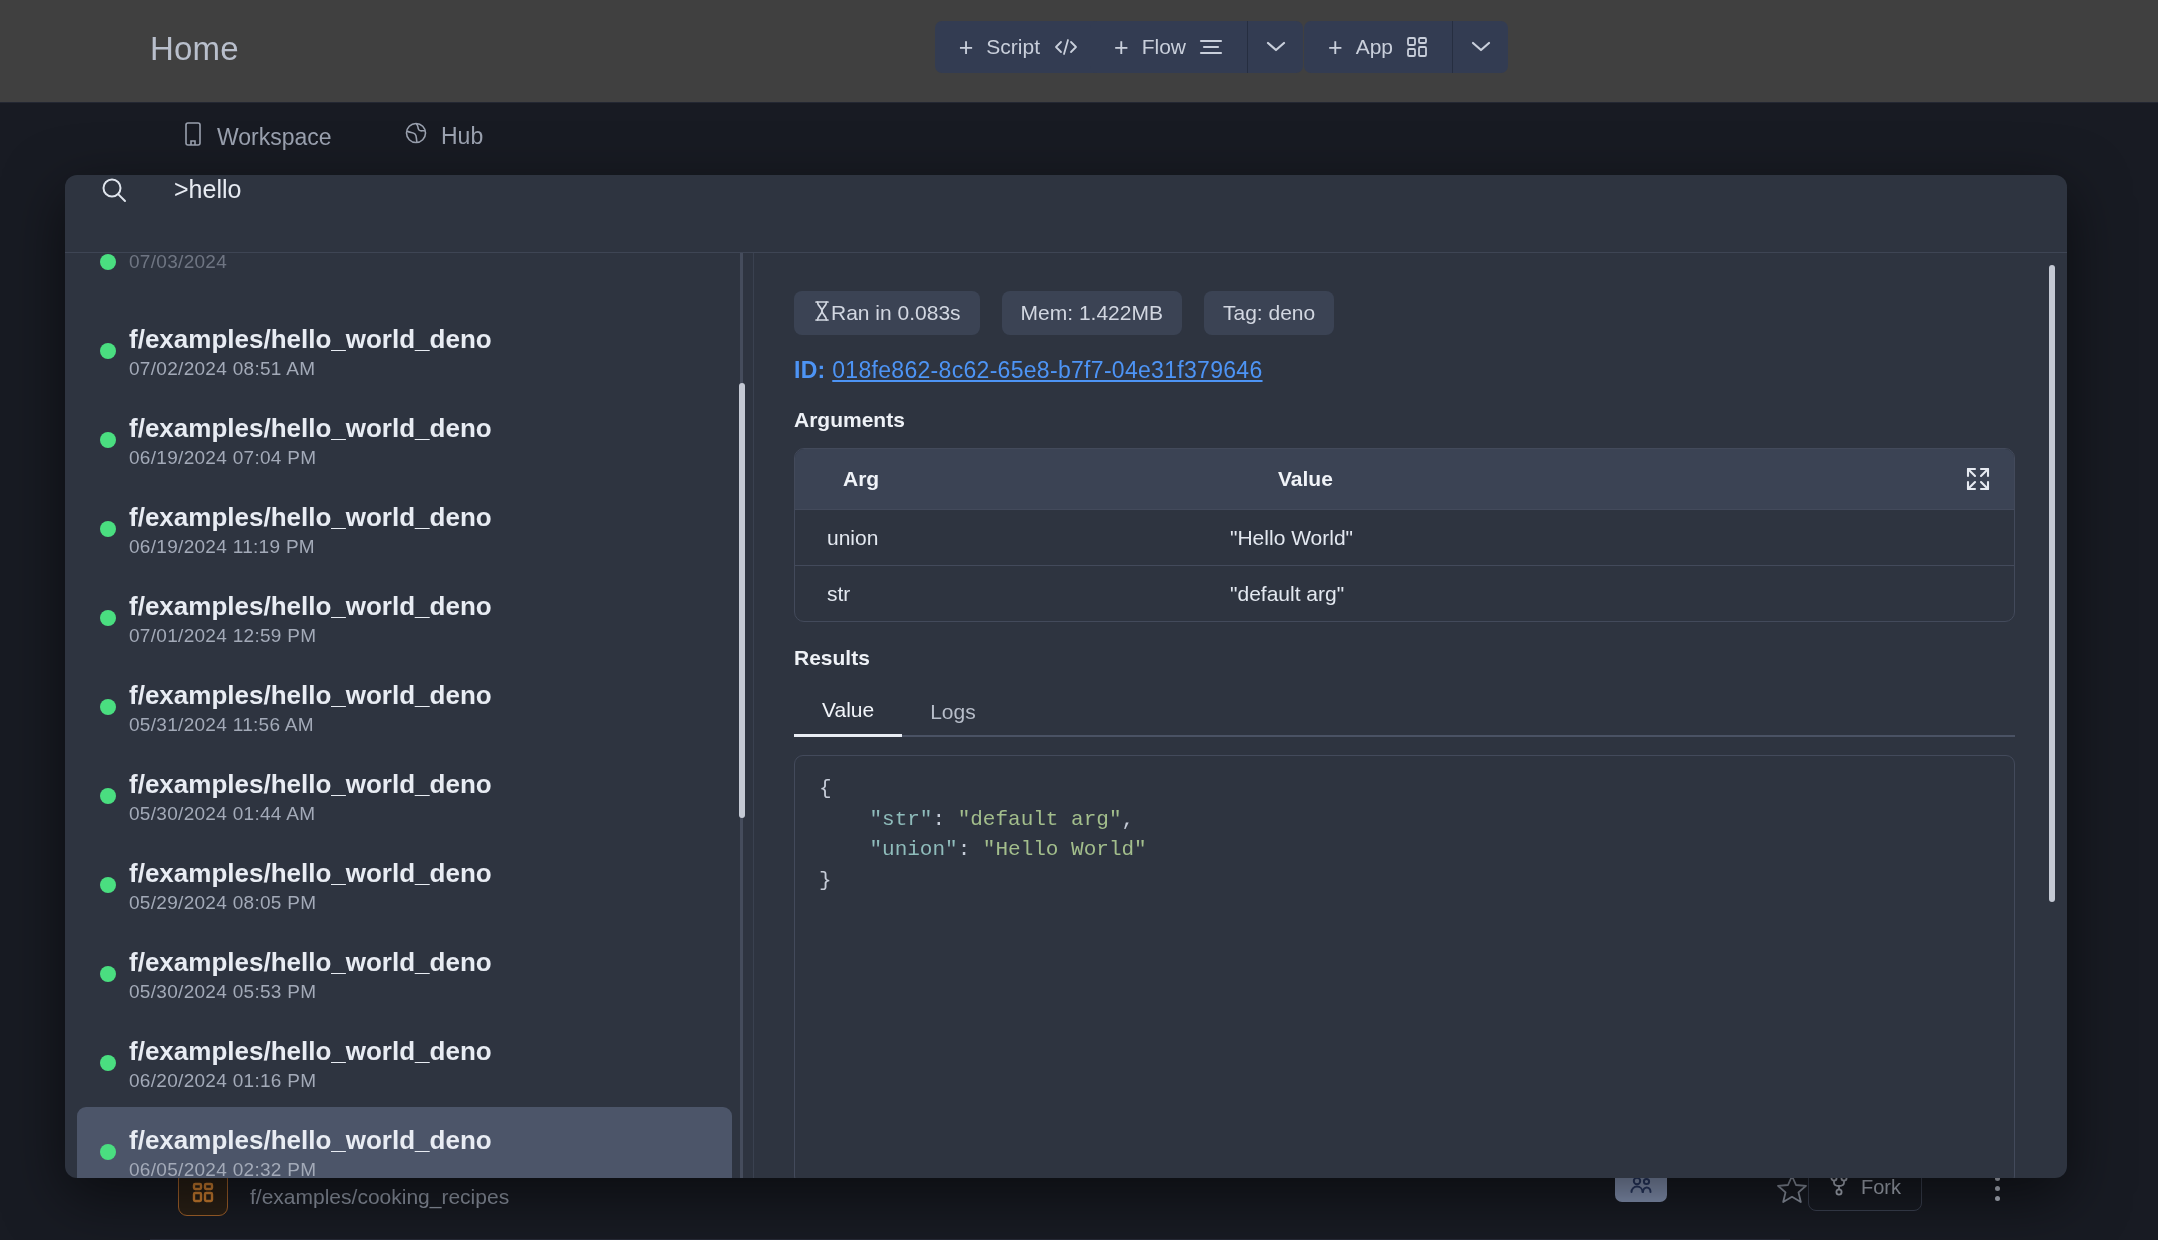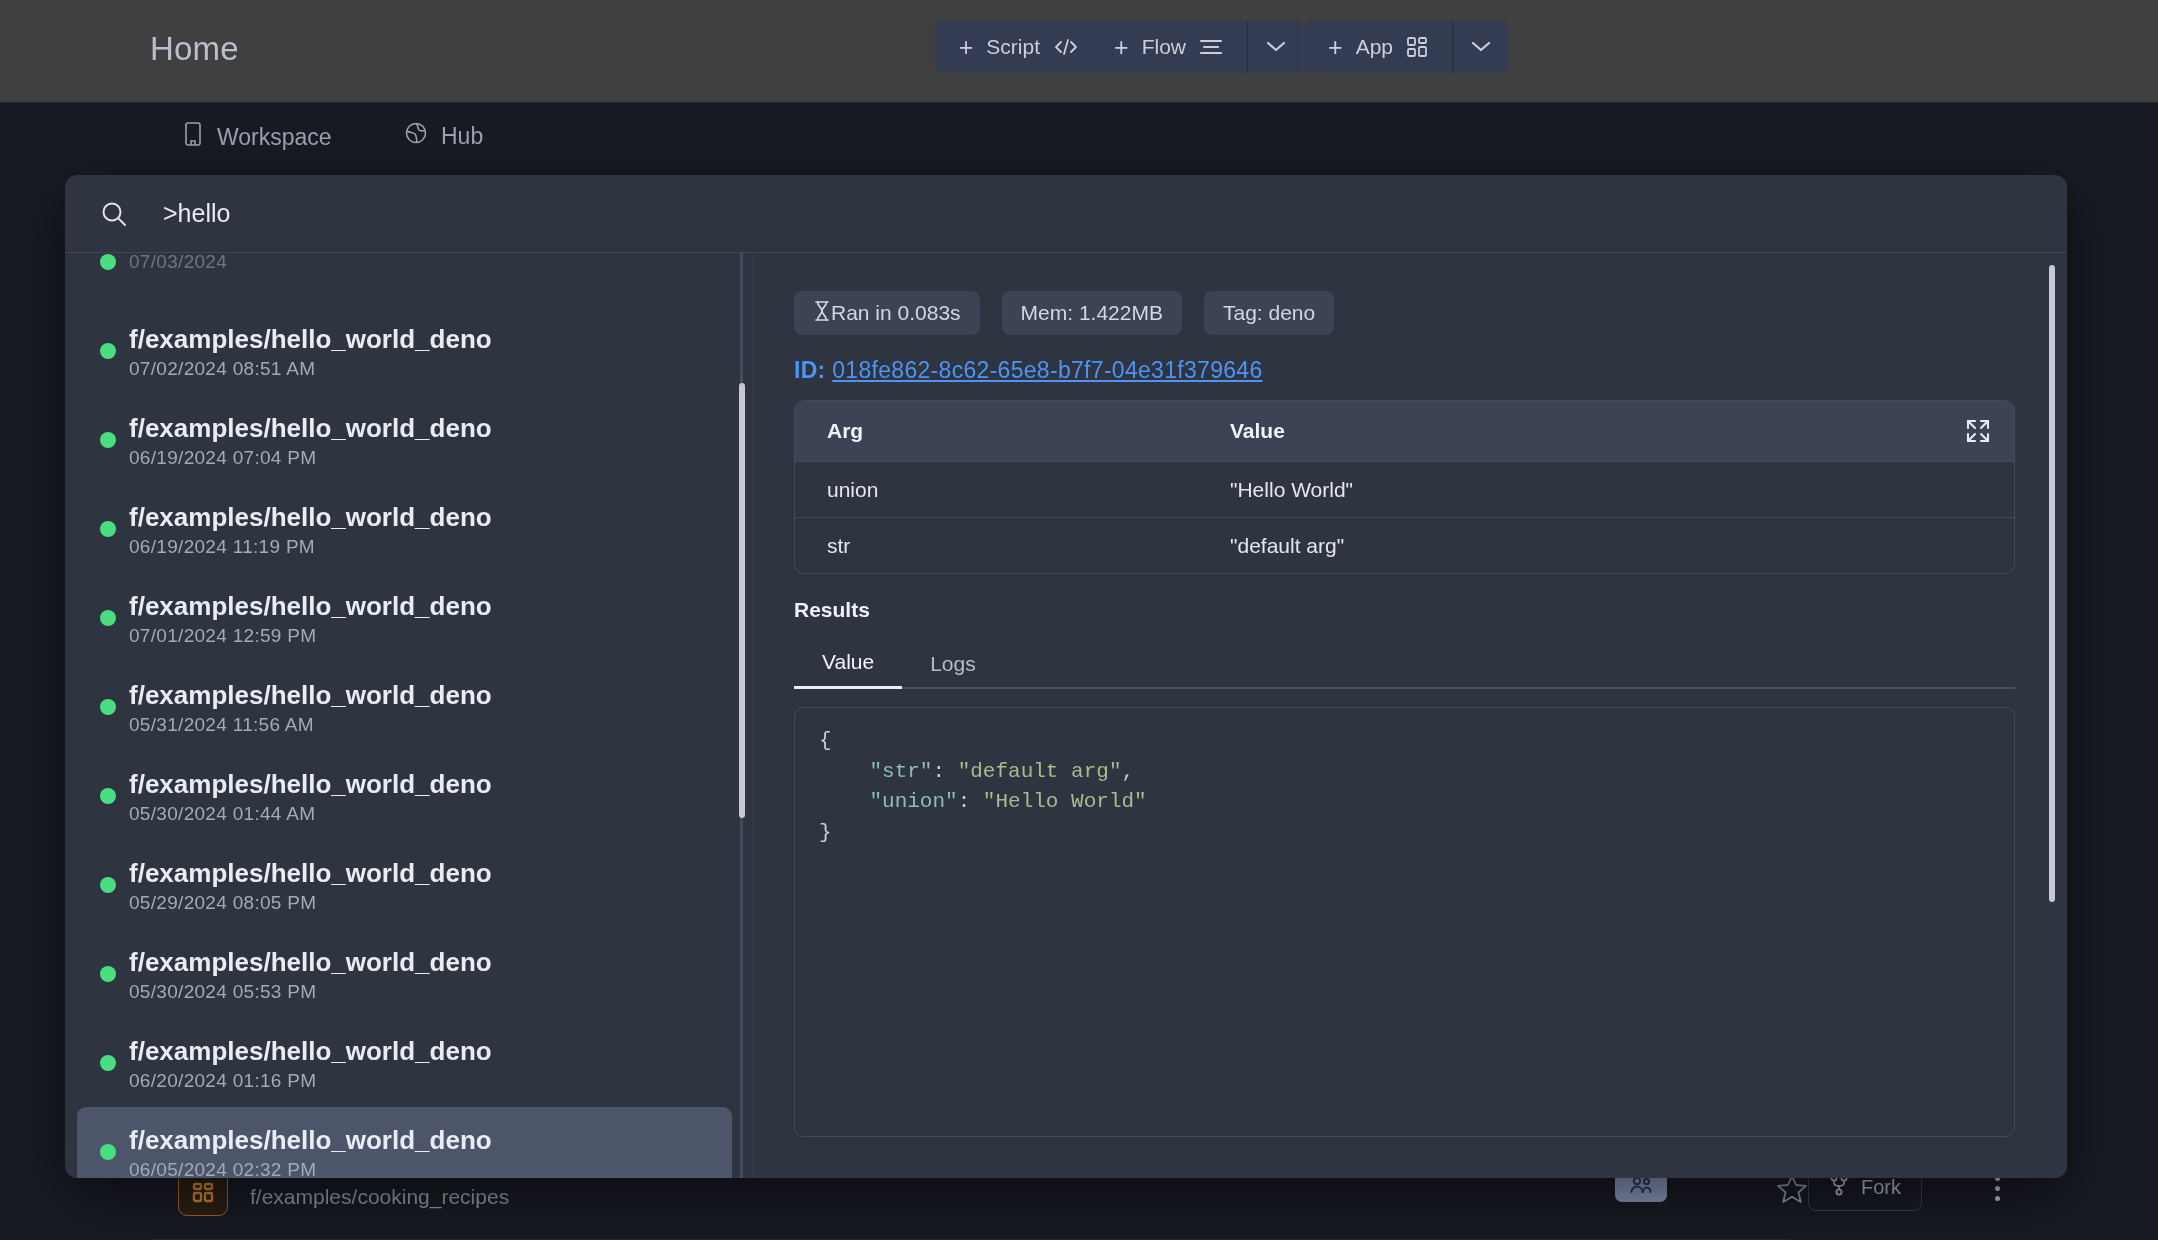--- a/index.html
+++ b/index.html
@@ -98,21 +98,21 @@
   
   #modal {
     position: absolute; left: 65px; top: 175px;
     width: 2002px; height: 1003px;
     background: #2e3440;
     border-radius: 12px;
     box-shadow: 0 18px 60px rgba(0,0,0,.55);
     overflow: hidden;
   }
   #search-row {
-    display: flex; align-items: center; gap: 34px;
+    display: flex; align-items: flex-start; gap: 45px;
     height: 78px; padding: 0 34px;
     border-bottom: 1px solid #3e4554;
   }
   #search-icon { flex: 0 0 auto; display: flex; }
   #search-input {
     flex: 1; background: transparent; border: none; outline: none;
     color: #e7ebf2; font-size: 25px; font-family: inherit;
   }
   #search-input::placeholder { color: #7b8292; }
 
@@ -169,21 +169,21 @@
   .args-head {
     display: flex; align-items: center; height: 60px;
     background: #3b4354; position: relative;
   }
   .args-row {
     display: flex; align-items: center; height: 56px;
     border-top: 1px solid #434a5b;
   }
   .col-arg { width: 435px; padding-left: 32px; font-size: 21px; color: #e3e8f0; }
   .col-val { flex: 1; font-size: 21px; color: #e3e8f0; }
-  .args-head .col-arg, .args-head .col-val { font-weight: 700; color: #f0f3f8; }
+  .args-head .col-arg, .args-head .col-val { font-weight: 700; color: #f0f3f8; padding-left: 48px; }
   #expand-btn {
     position: absolute; right: 22px; top: 50%; margin-top: -14px;
     width: 28px; height: 28px; cursor: pointer;
   }
 
   #tabs { display: flex; margin-top: 16px; border-bottom: 2px solid #4a5264; }
   .tab {
     padding: 10px 28px 12px 28px; font-size: 21px;
     color: #b7bdc9; cursor: pointer; background: none; border: none;
     font-family: inherit; position: relative; top: 2px;
@@ -469,20 +469,21 @@
         <div class="badge">
           <span>Tag: deno</span>
         </div>
       </div>
 
       <div id="id-line">
         <span id="id-label">ID:</span>
         <a id="id-value" href="#">018fe862-8c62-65e8-b7f7-04e31f379646</a>
       </div>
 
+      <div class="section-h">Arguments</div>
 
       <div id="args-table">
         <div class="args-head">
           <div class="col-arg">Arg</div>
           <div class="col-val">Value</div>
           <div id="expand-btn">
             <svg width="28" height="28" viewBox="0 0 28 28" fill="none" stroke="#e6eaf1" stroke-width="2.1" stroke-linecap="round" stroke-linejoin="round">
               <polyline points="11,4 4,4 4,11"></polyline>
                 <line x1="4" y1="4" x2="11" y2="11"></line>
               <polyline points="17,4 24,4 24,11"></polyline>

